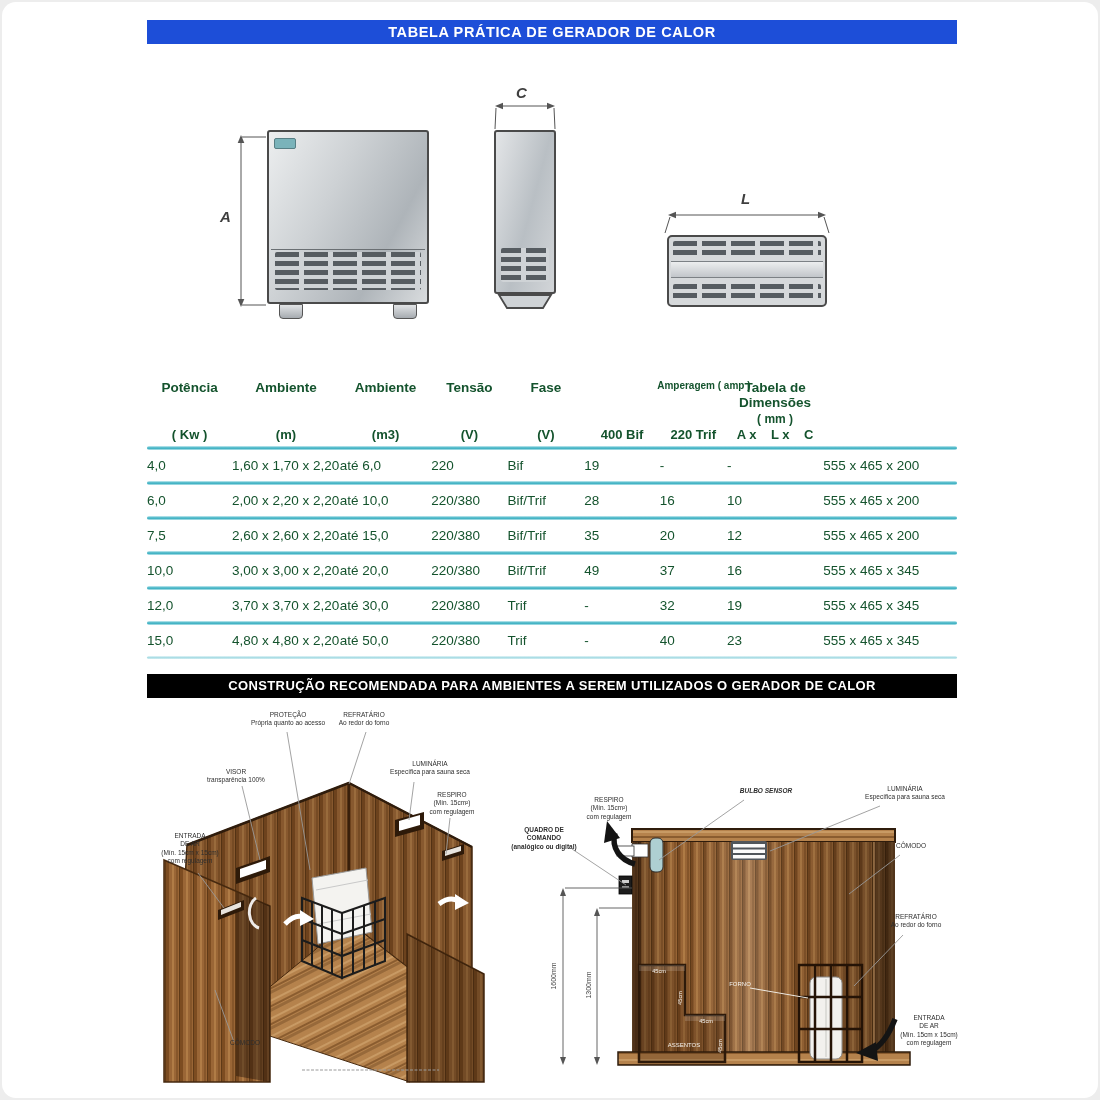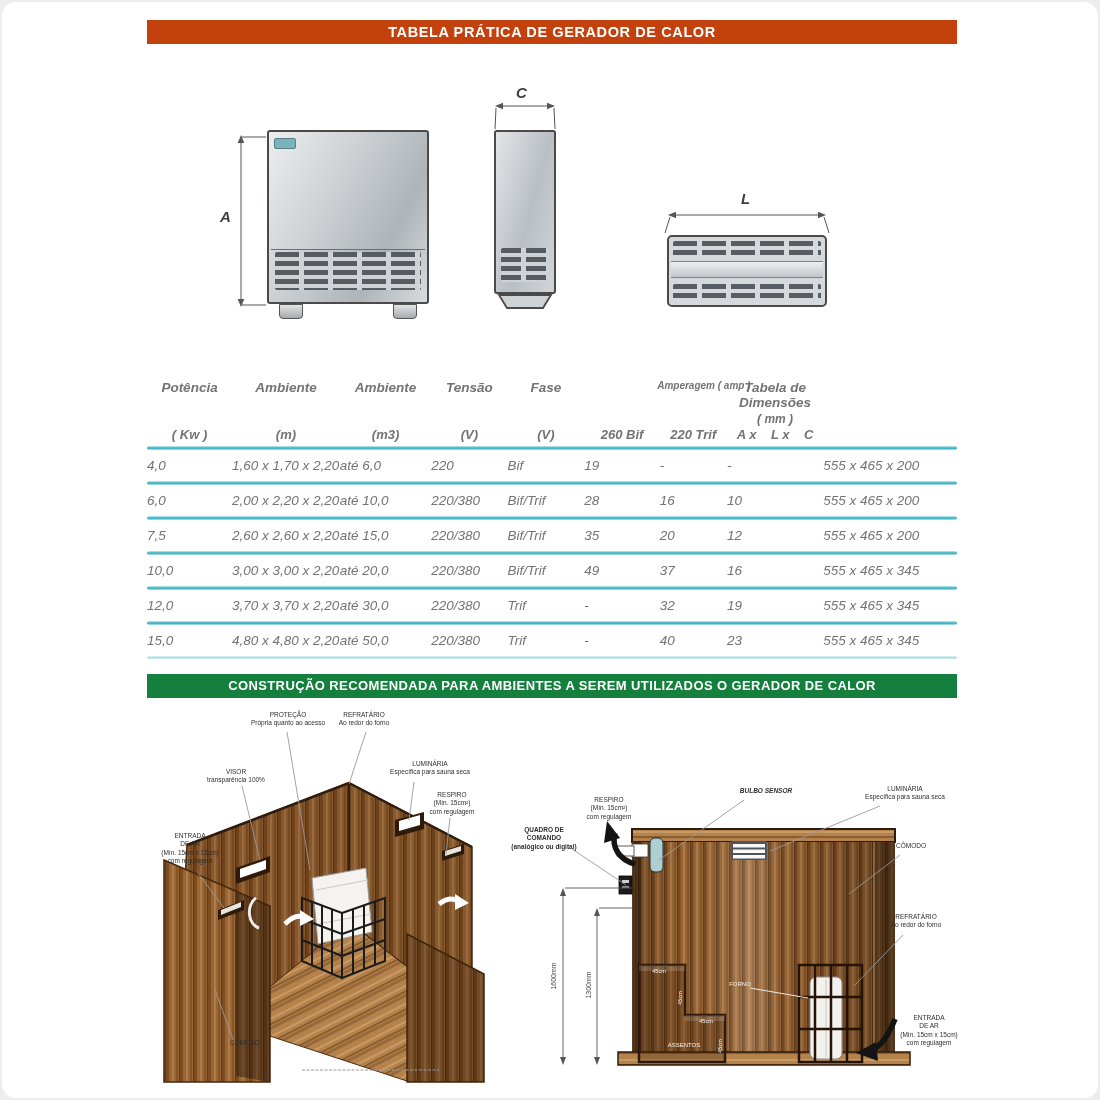--- a/index.html
+++ b/index.html
@@ -4,25 +4,25 @@
 <style>
   html,body { margin:0; padding:0; }
   body {
     width:1100px; height:1100px; position:relative; overflow:hidden;
     background:#ededed; font-family:"Liberation Sans", sans-serif;
   }
   .page { position:absolute; inset:2px; background:#ffffff; border-radius:14px; }
 
   
   .banner { position:absolute; left:145px; width:810px; color:#fff; text-align:center; }
-  .banner.gray1 { top:18px; height:24px; line-height:24px; background:#c2410c;
+  .banner.gray1 { top:18px; height:24px; line-height:24px; background:#1d4ed8;
                   font-size:14.5px; font-weight:600; letter-spacing:.6px; }
   .banner.purple { top:334px; height:37px; line-height:37px; background:#37305f;
                    font-size:19px; font-weight:bold; font-style:italic; letter-spacing:.3px; }
-  .banner.gray2 { top:672px; height:24px; line-height:24px; background:#15803d;
+  .banner.gray2 { top:672px; height:24px; line-height:24px; background:#000000;
                   font-size:13px; font-weight:600; letter-spacing:.4px; }
 
   
   .front-view { position:absolute; left:265px; top:128px; width:158px; height:170px;
     border:2px solid #4a4a4a; border-radius:3px;
     background:linear-gradient(118deg,#eceeef 0%,#cdd1d4 38%,#aeb4b9 72%,#d9dcde 100%); }
   .front-badge { position:absolute; left:5px; top:6px; width:20px; height:9px;
     background:#7ab3ba; border:1px solid #577f85; border-radius:2px; }
   .front-line { position:absolute; left:2px; right:2px; bottom:52px; border-top:1.5px solid #6a6f73; }
   .grille { position:absolute; border-radius:2px;
@@ -46,21 +46,21 @@
   .tv-band { position:absolute; left:4px; right:4px; height:17px; border-radius:2px;
     background-image:
       repeating-linear-gradient(to right, rgba(214,217,219,0) 0 24px, #d6d9db 24px 29px),
       repeating-linear-gradient(to bottom, #565c61 0 5px, #d6d9db 5px 9px); }
   .tv-mid { position:absolute; left:2px; right:2px; top:24px; height:15px;
     background:linear-gradient(#eceeef,#c2c6ca); border-top:1px solid #7c8185; border-bottom:1px solid #7c8185; }
   .dim-letter { position:absolute; font-style:italic; font-weight:bold; font-size:15px; color:#3f3f3f; }
 
   
   .spec-table { position:absolute; left:145px; top:378px; width:810px;
-    color:#737373; font-style:italic; }
+    color:#14532d; }
   .thead { position:relative; display:grid; height:66px; align-items:start;
     grid-template-columns:10.5% 13.3% 11.3% 9.4% 9.5% 9.3% 8.3% 11.9% 16.5%;
     font-weight:bold; }
   .th { display:flex; flex-direction:column; justify-content:space-between; height:62px;
     text-align:center; font-size:13.5px; }
   .th .h1 { font-size:13.5px; }
   .th .h2 { font-size:13px; }
   .th .hmid { font-size:12px; }
   .th .h3 { white-space:pre; font-size:13px; }
   .amp-group { position:absolute; left:54%; width:29.5%; top:0; text-align:center; font-size:10px; }
@@ -129,21 +129,21 @@
       <div class="th">
         <span class="h1">Tensão</span>
         <span class="h2">(V)</span>
       </div>
       <div class="th">
         <span class="h1">Fase</span>
         <span class="h2">(V)</span>
       </div>
       <div class="th">
         <span class="h1">&nbsp;</span>
-        <span class="h2">260 Bif</span>
+        <span class="h2">400 Bif</span>
       </div>
       <div class="th">
         <span class="h1">&nbsp;</span>
         <span class="h2">220 Trif</span>
       </div>
       <div class="th">
         <span class="h1">Tabela de Dimensões</span>
         <span class="hmid">( mm )</span>
         <span class="h3">A x    L x    C</span>
       </div>

